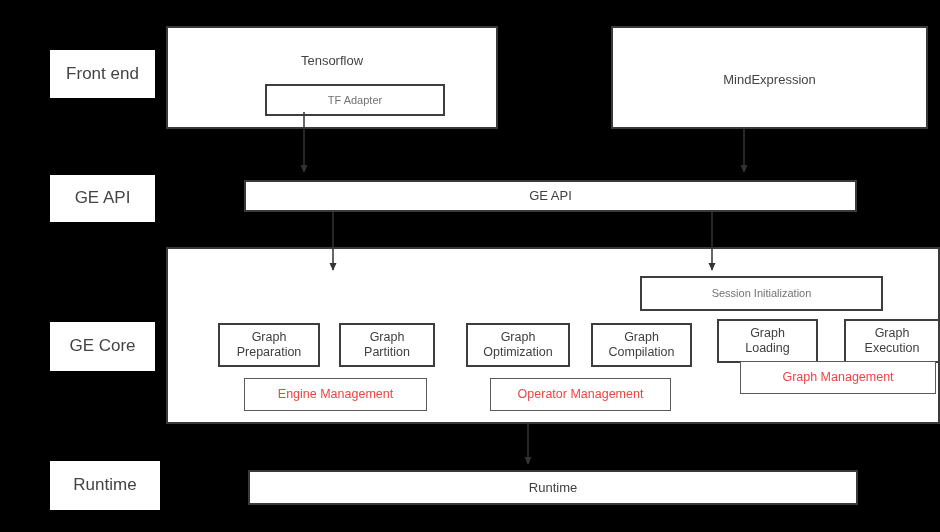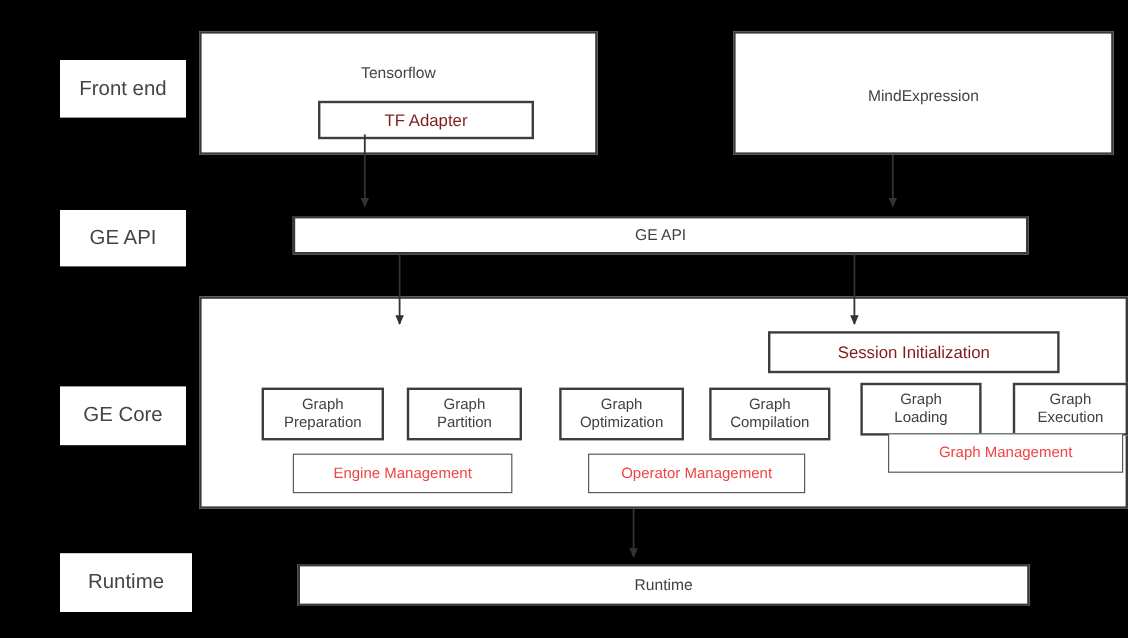--- a/index.html
+++ b/index.html
@@ -42,22 +42,22 @@
   .group-title {
     position: absolute;
     left: 0;
     right: 0;
     text-align: center;
     font-size: 13px;
     color: #444444;
   }
   .node {
     border: 2px solid #3d3d3d;
-    font-size: 14px;
-    color: #7f1d1d;
+    font-size: 11px;
+    color: #737373;
   }
   .node-thin {
     border: 1.6px solid #5a5a5a;
     font-size: 12.5px;
     color: #ef4444;
   }
   .bar {
     border: 2px solid #3a3a3a;
     font-size: 13px;
     color: #3f3f3f;

